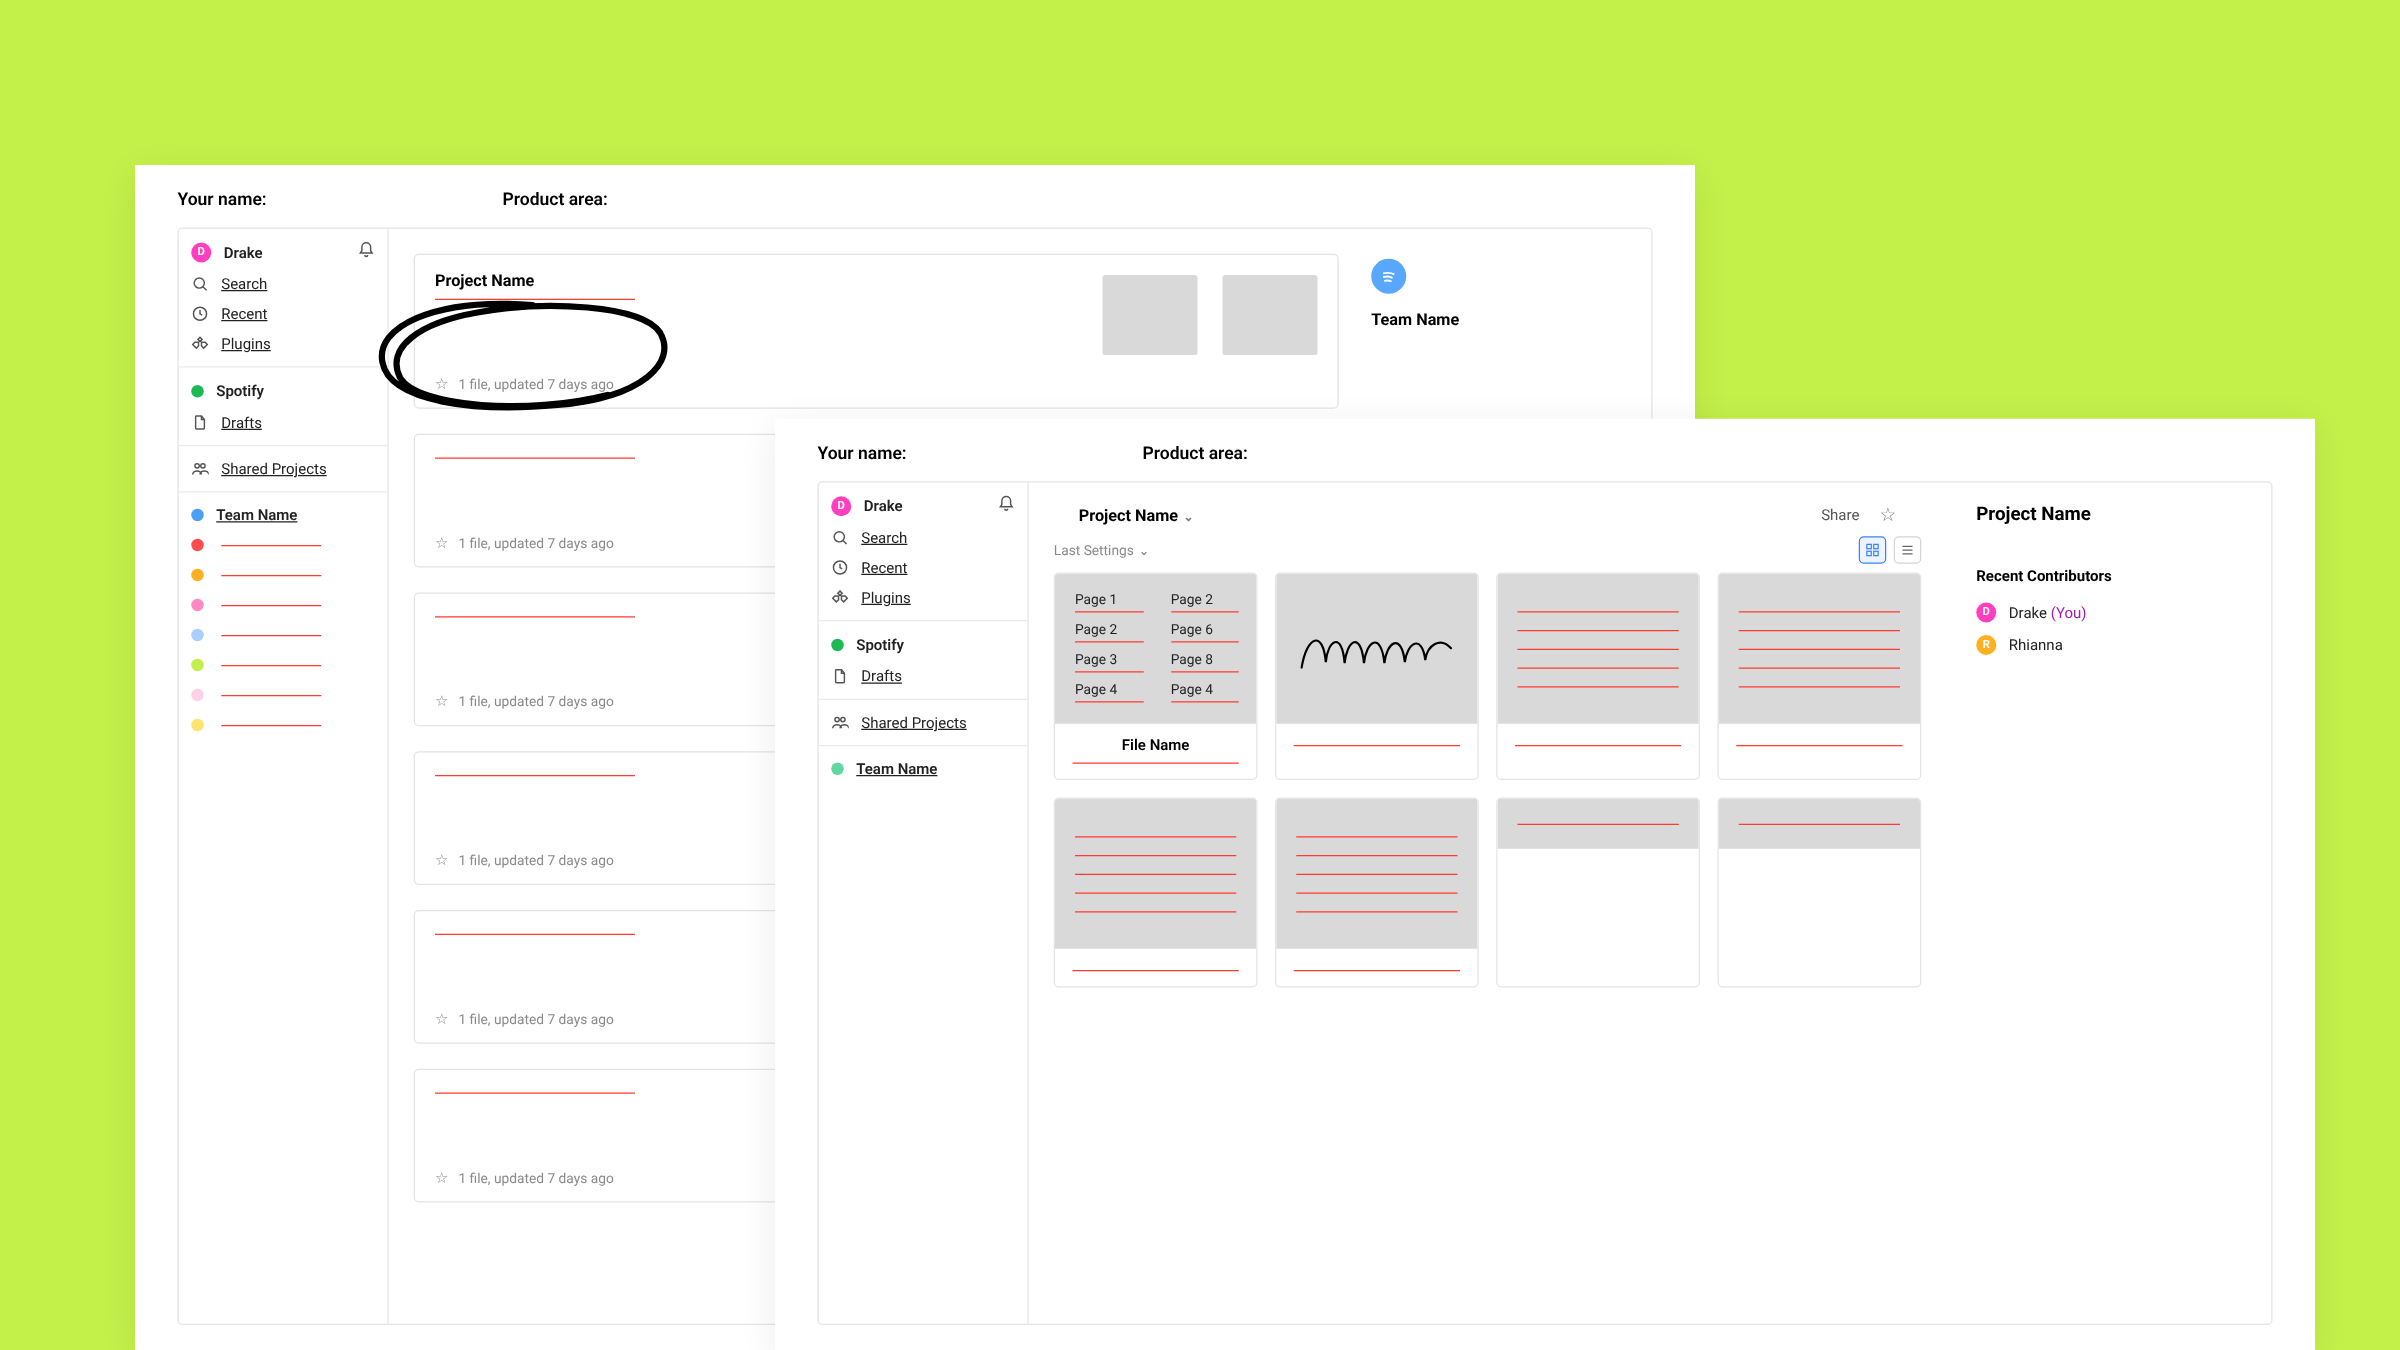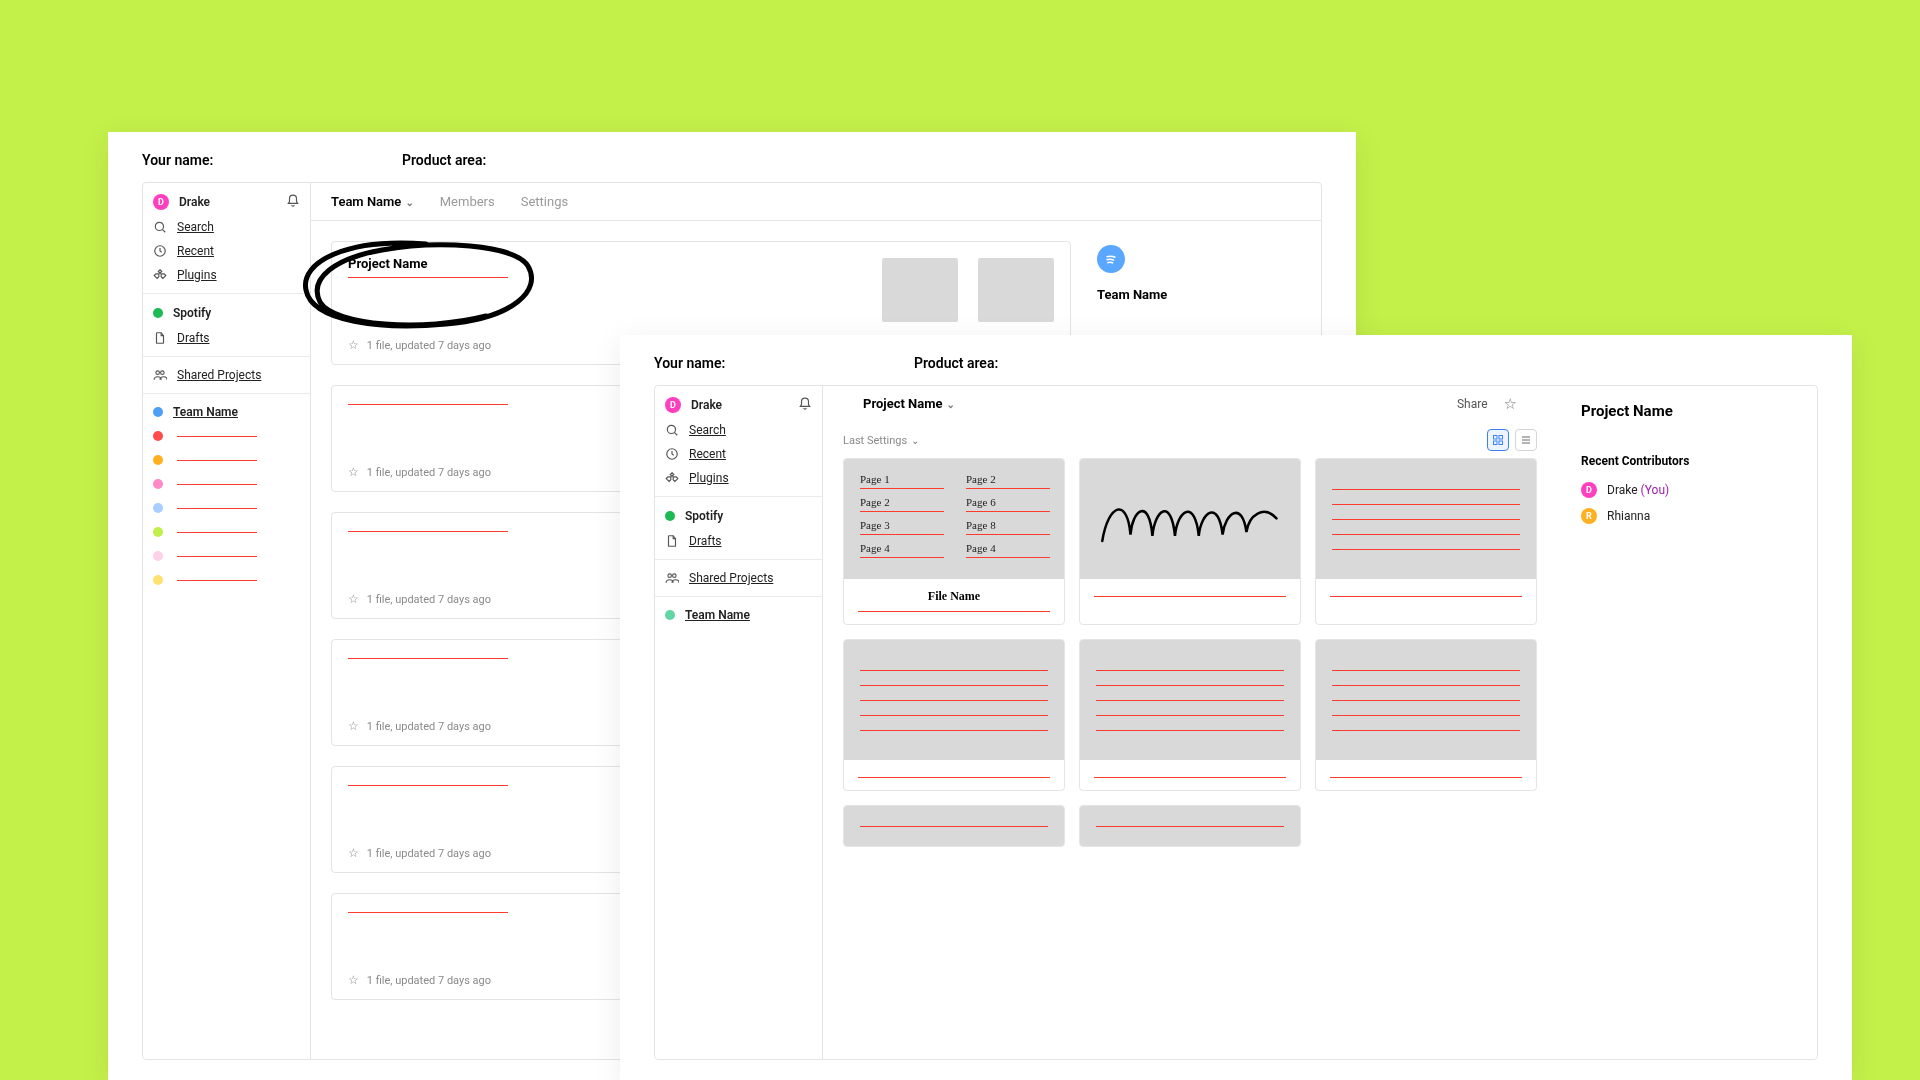--- a/index.html
+++ b/index.html
@@ -77,35 +77,35 @@
   .thumb { width:76px; height:64px; background:#d9d9d9; border-radius:2px; margin-top:2px;}
   .thumb2 { margin-left:0px;}
 
   .side-info { width:210px; padding:4px 0 0 6px;}
   .side-info .brand-circle { width:28px; height:28px; border-radius:50%; background:#5aa7ff; display:flex; align-items:center; justify-content:center;}
   .side-info .brand-circle svg { width:18px; height:18px; color:#fff;}
 
   .circle-mark { position:absolute; left:178px; top:100px; width:270px; height:105px; pointer-events:none; }
 
   
-  .topbar-front { height:36px; border-bottom:1px solid transparent; display:flex; align-items:center; padding:0 20px; }
+  .topbar-front { height:36px; border-bottom:1px solid transparent; display:flex; align-items:flex-end; padding:0 20px; }
   .topbar-front .title { font-size:13px; font-weight:700; color:#000;}
 
   .right-actions { margin-left:auto; display:flex; align-items:center; gap:16px;}
   .right-actions .share { font-size:12px; color:#555;}
   .right-actions .star { color:#777; font-size:15px;}
 
   .content-front { flex:1; display:flex; }
   .main-front { flex:1; padding:0 20px 0 20px; }
   .sortbar { display:flex; align-items:center; height:36px; font-size:11px; color:#8a8a8a; }
   .sortbar .viewtoggles { margin-left:auto; display:flex; gap:6px;}
   .vt { width:22px; height:22px; border:1px solid #d5d5d5; border-radius:4px; display:flex; align-items:center; justify-content:center; color:#666; }
   .vt.active { border-color:#3b82f6; color:#3b82f6; background:#eef4ff;}
 
-  .grid-front { display:grid; grid-template-columns:1fr 1fr 1fr; gap:14px;font-family:Liberation Serif, serif; }
+  .grid-front { display:grid; grid-template-columns:1fr 1fr 1fr 1fr; gap:14px; }
   .card { border:1px solid #e4e4e4; border-radius:4px; overflow:hidden; background:#fff;}
   .card .cover { background:#d9d9d9; height:120px; padding:14px 16px;}
   .card .cover.pages { display:flex; gap:24px;}
   .pcol { flex:1; display:flex; flex-direction:column; gap:7px;}
   .pitem { font-size:11px; color:#222; position:relative; padding-bottom:4px;}
   .pitem .pline { position:absolute; left:0; bottom:0; right:-2px; height:1px; background:#ff3b30;}
   .card .cap { padding:10px 14px 12px 14px;}
   .card .cap .fname { font-size:12px; font-weight:600;text-align:center; }
   .cap-redline { height:1px; background:#ff3b30; margin-top:7px; }
 
@@ -213,25 +213,20 @@
           <span class="dot lpink"></span>
           <span class="team-redline"></span>
         </div>
       <div class="row small">
           <span class="dot yellow"></span>
           <span class="team-redline"></span>
         </div>
     </div>
 
     <div class="content-back">
-      <div class="tabbar">
-        <span class="tab active"><span>Team Name</span><span class="chev">⌄</span></span>
-        <span class="tab">Members</span>
-        <span class="tab">Settings</span>
-      </div>
       <div class="scroll-back">
         <div class="cols-back">
           <div class="projects-col">
             <div class="project-card">
               <div class="left">
                 <div class="ptitle">Project Name</div>
                 <div class="pc-redline"></div>
                 <div class="meta">
                   <span class="star">☆</span>
                   <span>1 file, updated 7 days ago</span>

